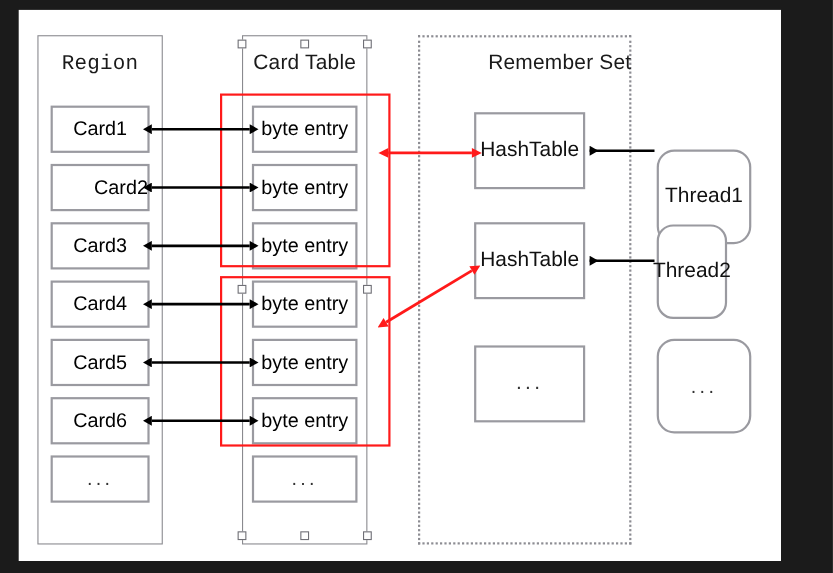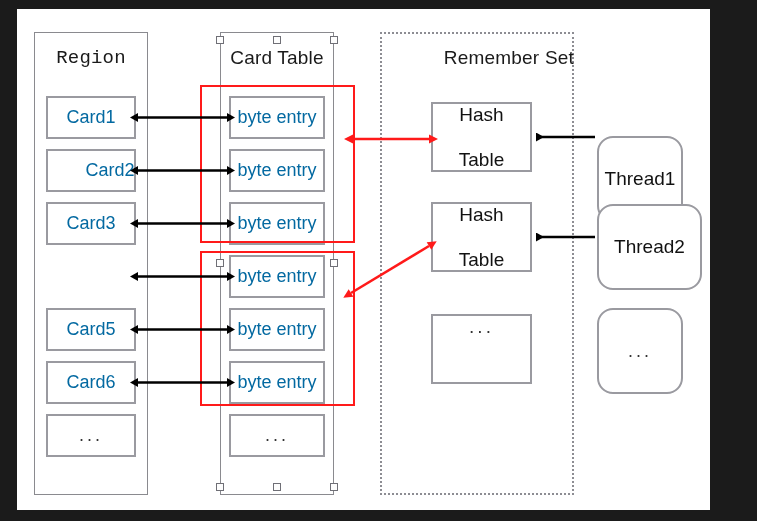--- a/index.html
+++ b/index.html
@@ -11,31 +11,31 @@
 
   
   .column-box{position:absolute;border:1.5px solid #8a8a8f;background:#fff;
               box-sizing:border-box;}
   .column-title{position:absolute;width:100%;text-align:center;
                 font-size:19px;color:#1a1a1a;letter-spacing:.2px;}
 
   
   .cell{position:absolute;border:2px solid #9a9aa0;background:#fff;
         box-sizing:border-box;display:flex;align-items:center;
-        justify-content:center;font-size:18px;color:#0369a1;}
+        justify-content:center;font-size:18px;color:#000000;}
   .cell.dots{font-size:18px;letter-spacing:3px;color:#333;}
 
   
   #rs-frame{position:absolute;box-sizing:border-box;
             border:2px dotted #8d8d93;background:transparent;}
 
   
   .hash-box{position:absolute;border:2px solid #9a9aa0;background:#fff;
-            box-sizing:border-box;display:flex;flex-direction:column;
-            align-items:center;justify-content:space-between;
+            box-sizing:border-box;display:flex;flex-direction:row;
+            align-items:center;justify-content:center;
             font-size:19px;color:#111;line-height:1.12;}
 
   
   .thread-box{position:absolute;border:2px solid #9a9aa0;background:#fff;
               box-sizing:border-box;border-radius:16px;display:flex;
               align-items:center;justify-content:center;
               font-size:19px;color:#111;}
   .thread-box.dots{letter-spacing:3px;font-size:18px;color:#333;}
 
   
@@ -55,20 +55,21 @@
 
 <div id="canvas">
 
   <div class="column-box" style="left:17px;top:23px;width:114px;height:463px;">
   </div>
   <div class="column-title" style="left:17px;top:38px;width:114px;font-family:Liberation Mono, monospace;">Region</div>
 
   <div class="cell" style="left:29px;top:87px;width:90px;height:43px;">Card1</div>
   <div class="cell" style="left:29px;top:140px;width:90px;height:43px;padding-left:38px;">Card2</div>
   <div class="cell" style="left:29px;top:193px;width:90px;height:43px;">Card3</div>
+  <div class="cell" style="left:29px;top:246px;width:90px;height:43px;">Card4</div>
   <div class="cell" style="left:29px;top:299px;width:90px;height:43px;">Card5</div>
   <div class="cell" style="left:29px;top:352px;width:90px;height:43px;">Card6</div>
   <div class="cell dots" style="left:29px;top:405px;width:90px;height:43px;">...</div>
 
   <div class="column-box" style="left:203px;top:23px;width:114px;height:463px;">
   </div>
   <div class="column-title" style="left:186px;top:38px;width:148px;">Card Table</div>
 
   <div class="cell" style="left:212px;top:87px;width:96px;height:43px;">byte entry</div>
   <div class="cell" style="left:212px;top:140px;width:96px;height:43px;">byte entry</div>
@@ -104,21 +105,21 @@
   </div>
 
   <div class="hash-box dots" style="left:414px;top:305px;width:101px;height:70px;letter-spacing:3px;color:#333;">
     <span>...</span>
   </div>
 
   <div class="thread-box" style="left:580px;top:91px;width:86px;height:86px;margin-top:36px;">
       <span>Thread1</span>
     </div>
 
-  <div class="thread-box" style="left:580px;top:195px;width:105px;height:86px;">
+  <div class="thread-box" style="left:580px;top:195px;width:64px;height:86px;border-radius:15px;">
       <span>Thread2</span>
     </div>
 
   <div class="thread-box dots" style="left:580px;top:299px;width:86px;height:86px;">
       <span>...</span>
     </div>
 
   <svg class="overlay" viewBox="0 0 693 501">
     <defs>
       <marker id="ahL" markerWidth="9" markerHeight="9" refX="8" refY="4.5" orient="auto" markerUnits="userSpaceOnUse">

